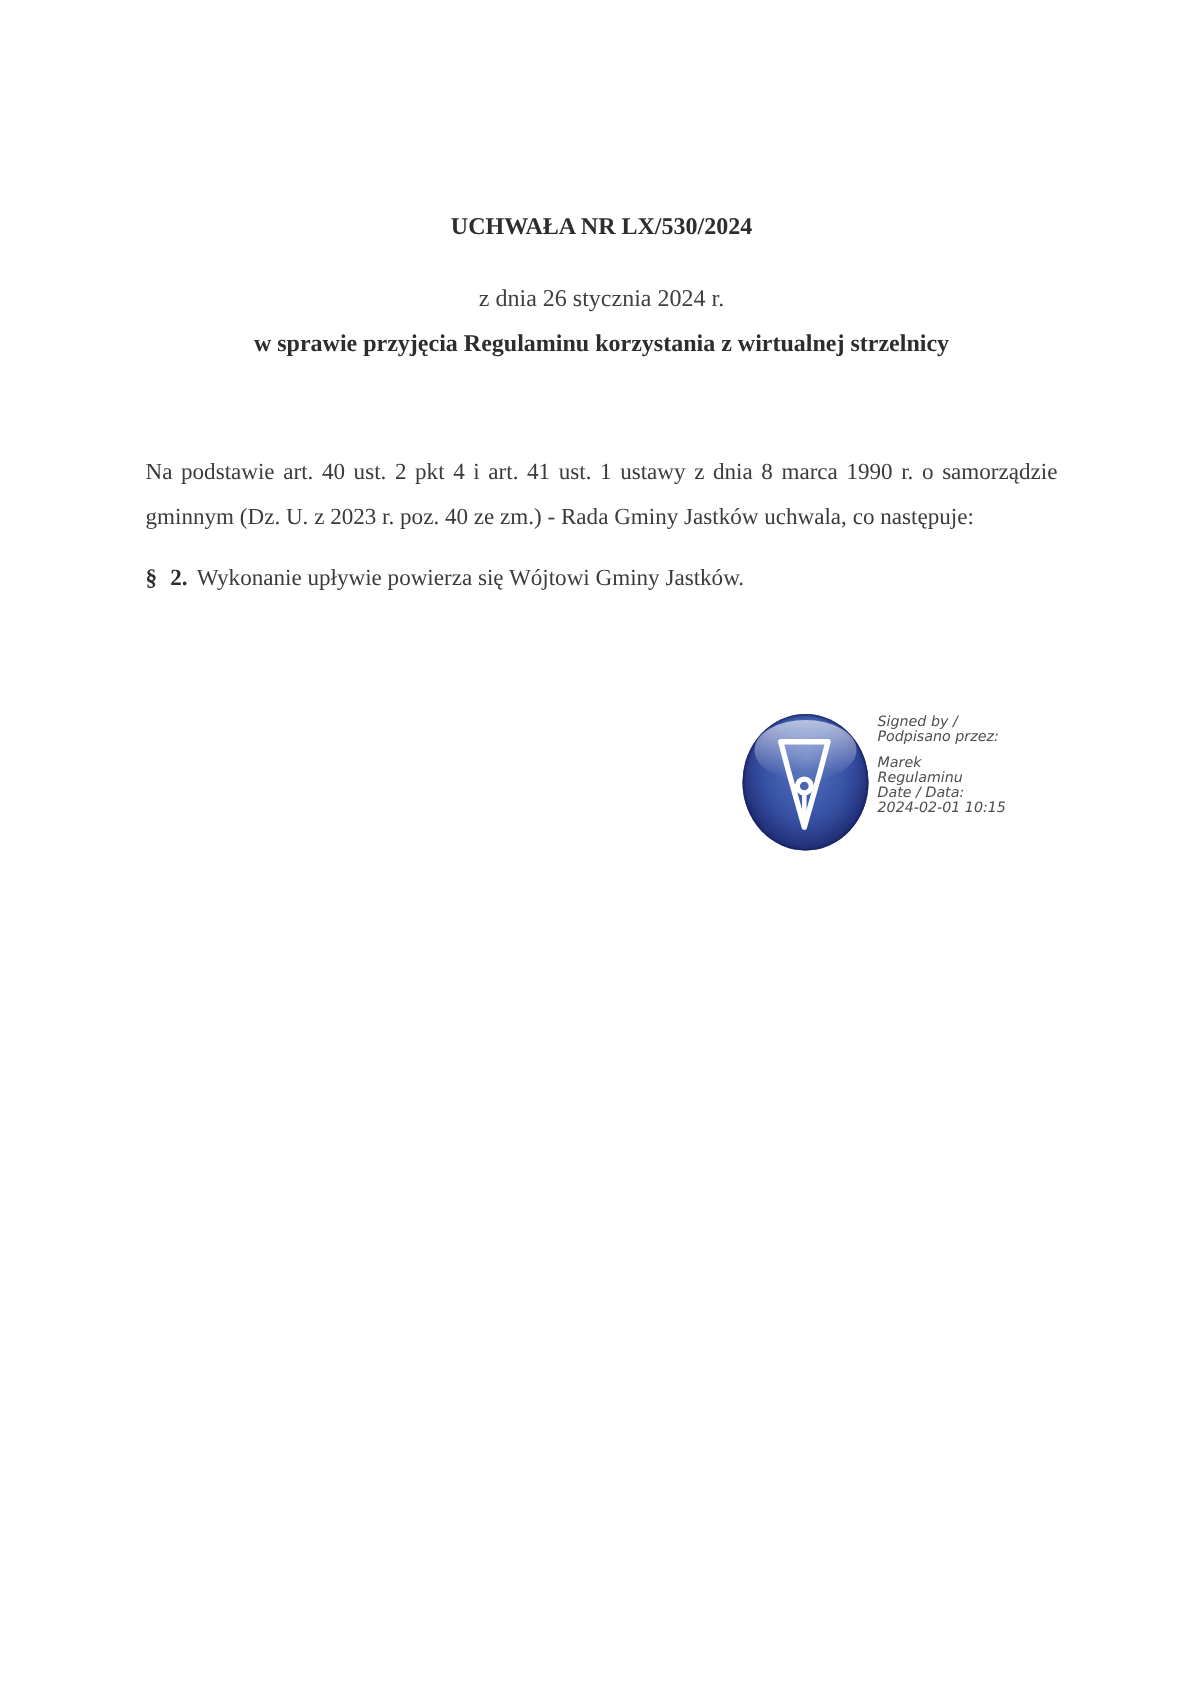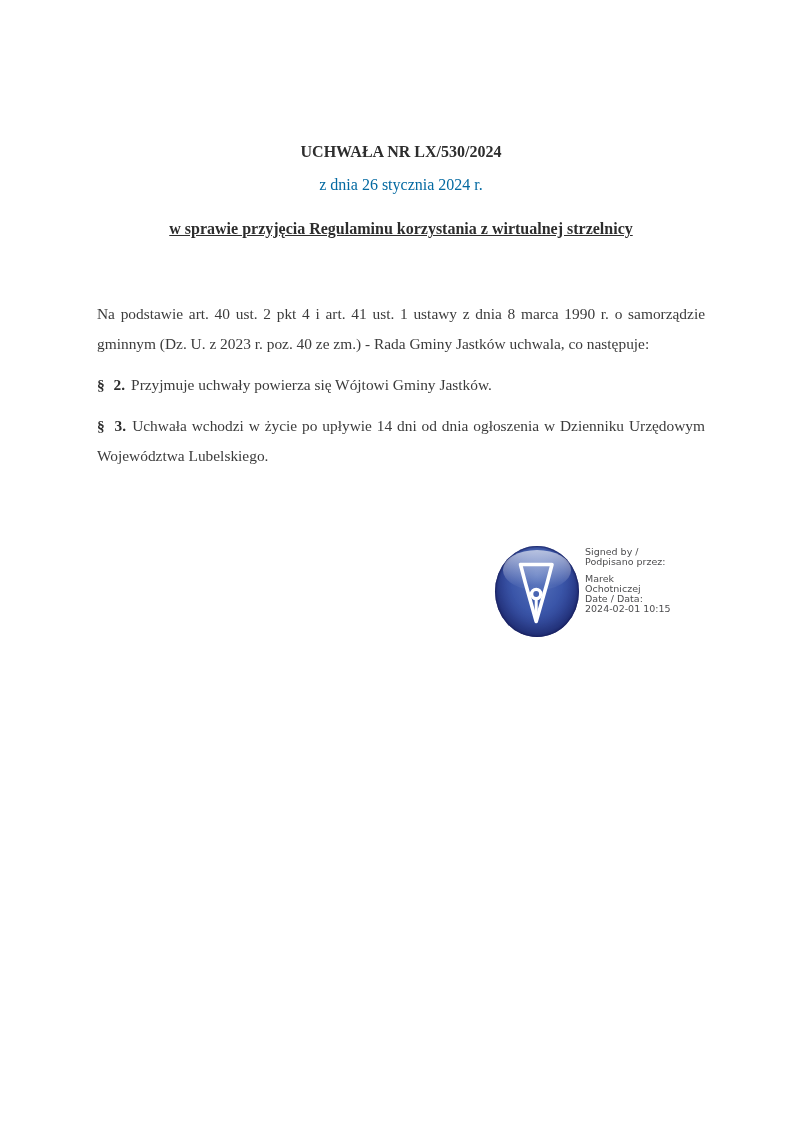--- a/index.html
+++ b/index.html
@@ -14,22 +14,22 @@
     color: #3b3b3b;
     overflow: hidden;
   }
   .h-line {
     font-size: 16px;
     line-height: 28px;
     text-align: center;
     margin: 0;
   }
   .bold { font-weight: bold; color: #2d2d2d; }
-  .h-date { margin-top: 5px; color: #0369a1; }
-  .h-subject { margin-top: 16px; text-decoration: underline; }
+  .h-date { margin-top: 20px; color: #404040; }
+  .h-subject { margin-top: 2px; }
   .par {
     font-size: 15.4px;
     line-height: 30px;
     text-align: justify;
     margin: 0;
     color: #3b3b3b;
   }
   .par-intro { margin-top: 56px; }
   .par-section { margin-top: 10px; }
   .marker {
@@ -69,57 +69,57 @@
     width: 100%; height: 100%;
   }
   .sig-text {
     margin-left: 6px;
     padding-top: 1px;
     font-family: "DejaVu Sans", sans-serif;
     font-size: 9.5px;
     line-height: 10px;
     color: #4d4d4f;
     white-space: nowrap;
+    font-style: italic;
   }
   .sig-group-name { margin-top: 7px; }
   .sig-group-date { margin-top: 0; }
 </style>
 </head>
 <body>
 
 <div class="page">
 
   <div class="h-line bold">UCHWAŁA NR LX/530/2024</div>
   <div class="h-line h-date">z dnia 26 stycznia 2024 r.</div>
   <div class="h-line bold h-subject">w sprawie przyjęcia Regulaminu korzystania z wirtualnej strzelnicy</div>
 
   <p class="par par-intro">Na podstawie art. 40 ust. 2 pkt 4 i art. 41 ust. 1 ustawy z dnia 8 marca 1990 r. o samorządzie gminnym (Dz. U. z 2023 r. poz. 40 ze zm.) - Rada Gminy Jastków uchwala, co następuje:</p>
 
 
-  <p class="par par-section" style="margin-top:11px"><span class="marker">§ 2.</span><span>Przyjmuje uchwały powierza się Wójtowi Gminy Jastków.</span></p>
+  <p class="par par-section" style="margin-top:11px"><span class="marker">§ 2.</span><span>Wykonanie upływie powierza się Wójtowi Gminy Jastków.</span></p>
 
-  <p class="par par-section" style="margin-top:11px"><span class="marker">§ 3.</span><span>Uchwała wchodzi w życie po upływie 14 dni od dnia ogłoszenia w Dzienniku Urzędowym Województwa Lubelskiego.</span></p>
 
   <div class="sig">
     <div class="sig-icon">
       <div class="sig-gloss"></div>
       <svg viewBox="0 0 84 91" aria-hidden="true">
         <path d="M25.5 18.5 L57 18.5 L52 37.5 L41.2 75.5 L30.5 37.5 Z" fill="none" stroke="#ffffff" stroke-width="3.6" stroke-linejoin="round" stroke-linecap="round"></path>
         <circle cx="41.2" cy="48" r="4.6" fill="none" stroke="#ffffff" stroke-width="3.4"></circle>
         <path d="M41.2 53 L41.2 71.5" fill="none" stroke="#ffffff" stroke-width="3"></path>
       </svg>
     </div>
     <div class="sig-text">
       <div class="sig-group">
         <div>Signed by /</div>
         <div>Podpisano przez:</div>
       </div>
       <div class="sig-group sig-group-name">
         <div>Marek</div>
-        <div>Ochotniczej</div>
+        <div>Regulaminu</div>
       </div>
       <div class="sig-group sig-group-date">
         <div>Date / Data:</div>
         <div>2024-02-01 10:15</div>
       </div>
     </div>
   </div>
 
 </div>
 

